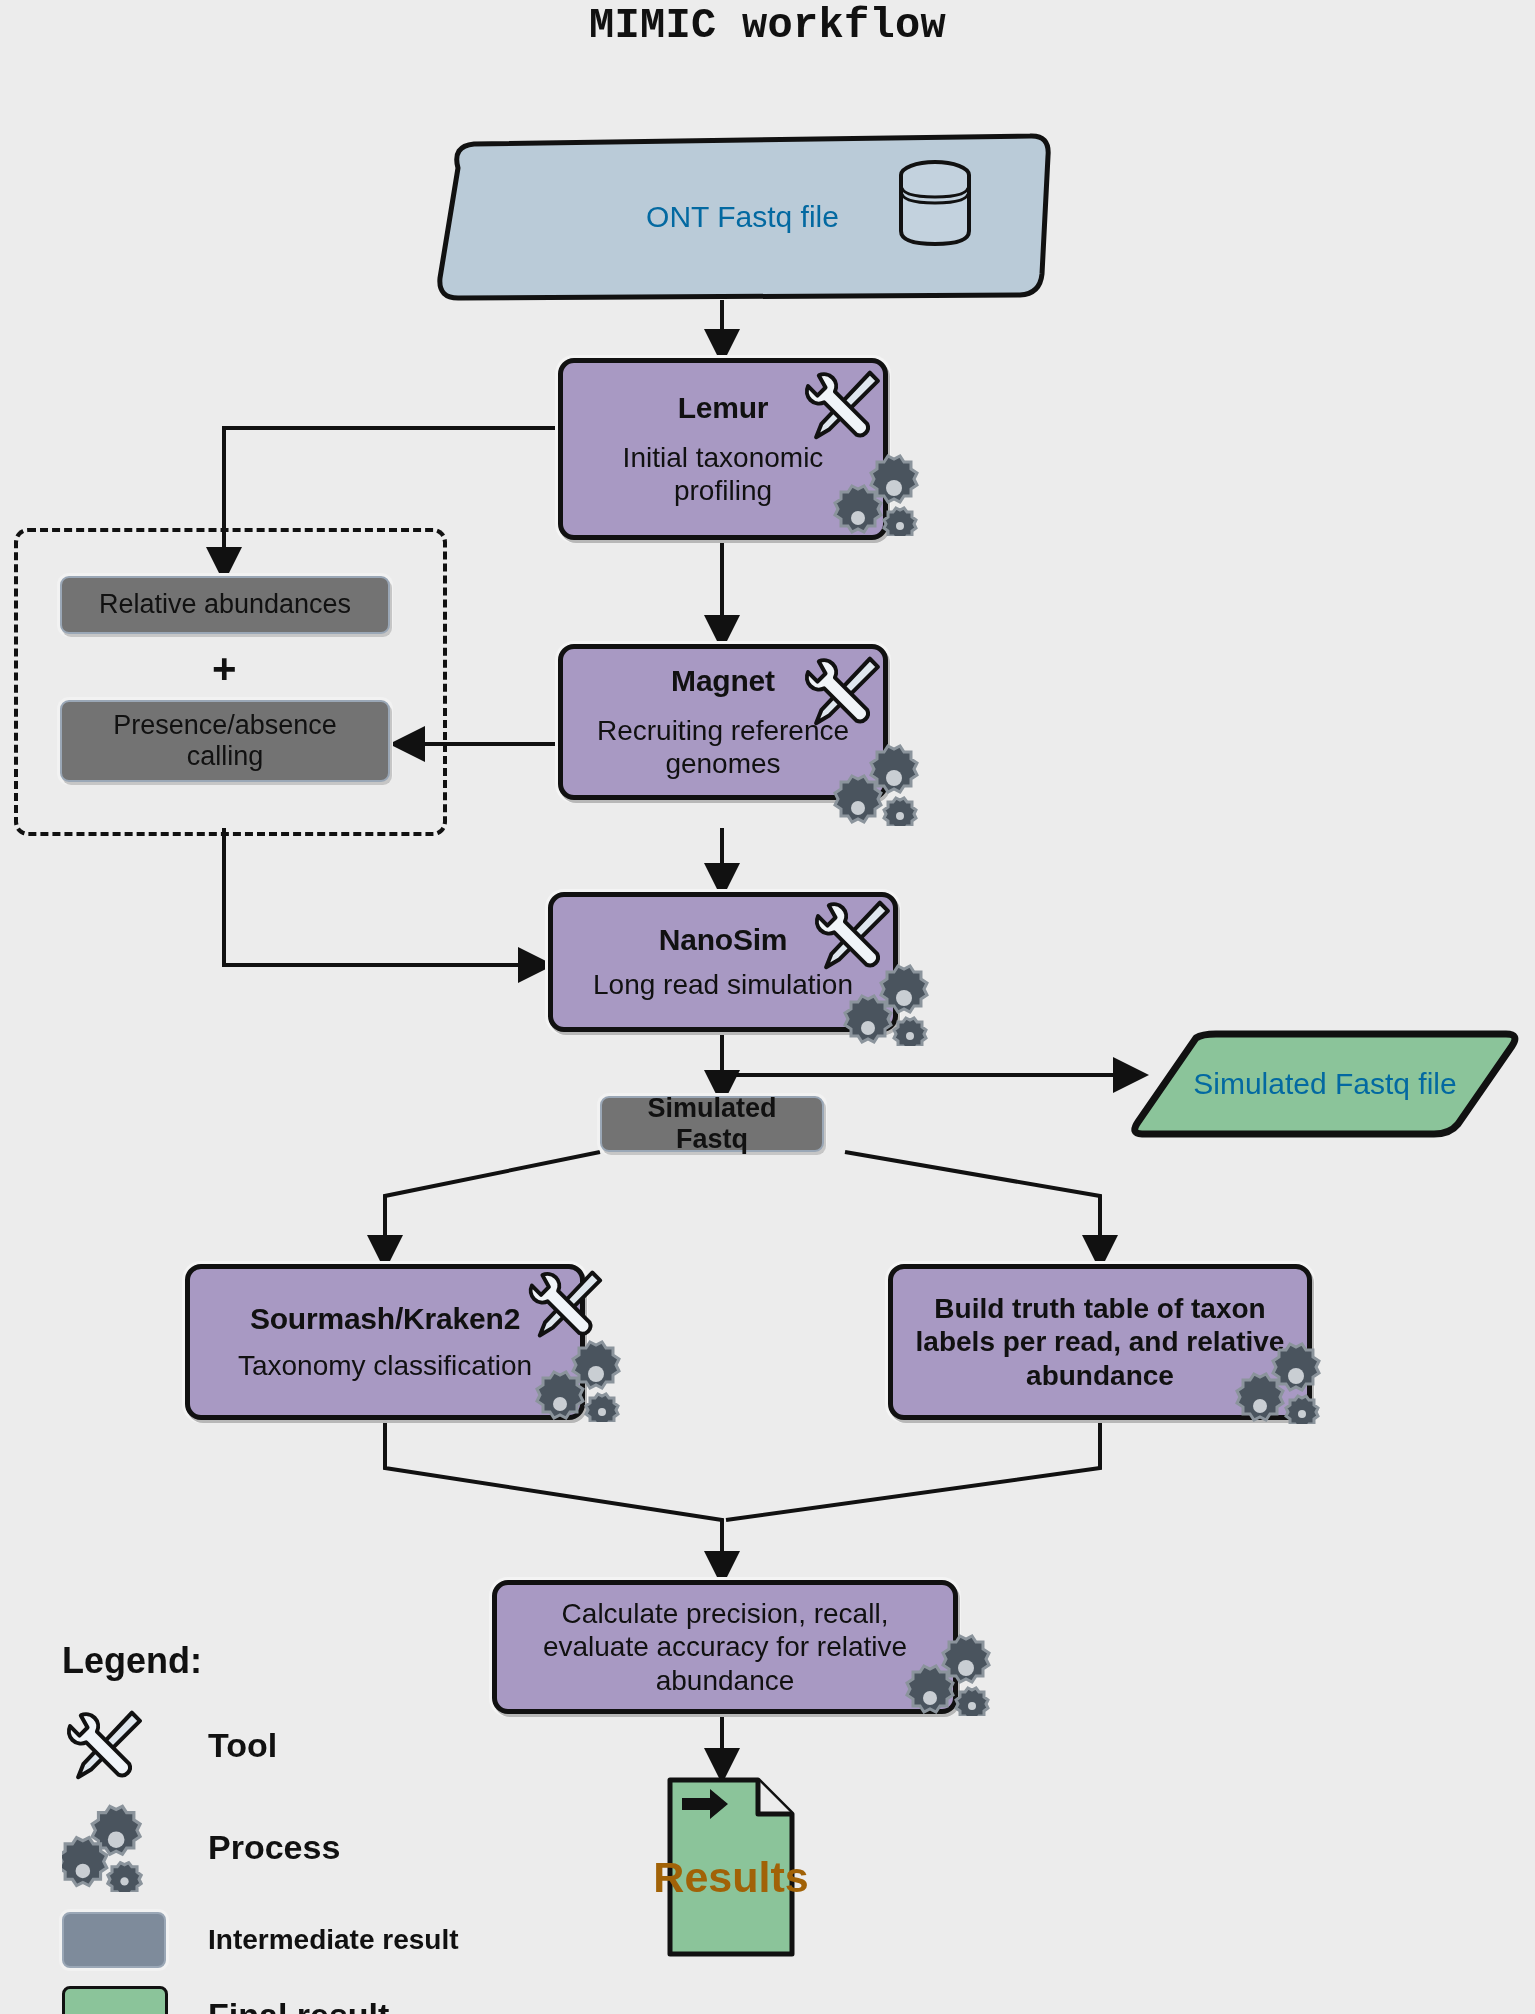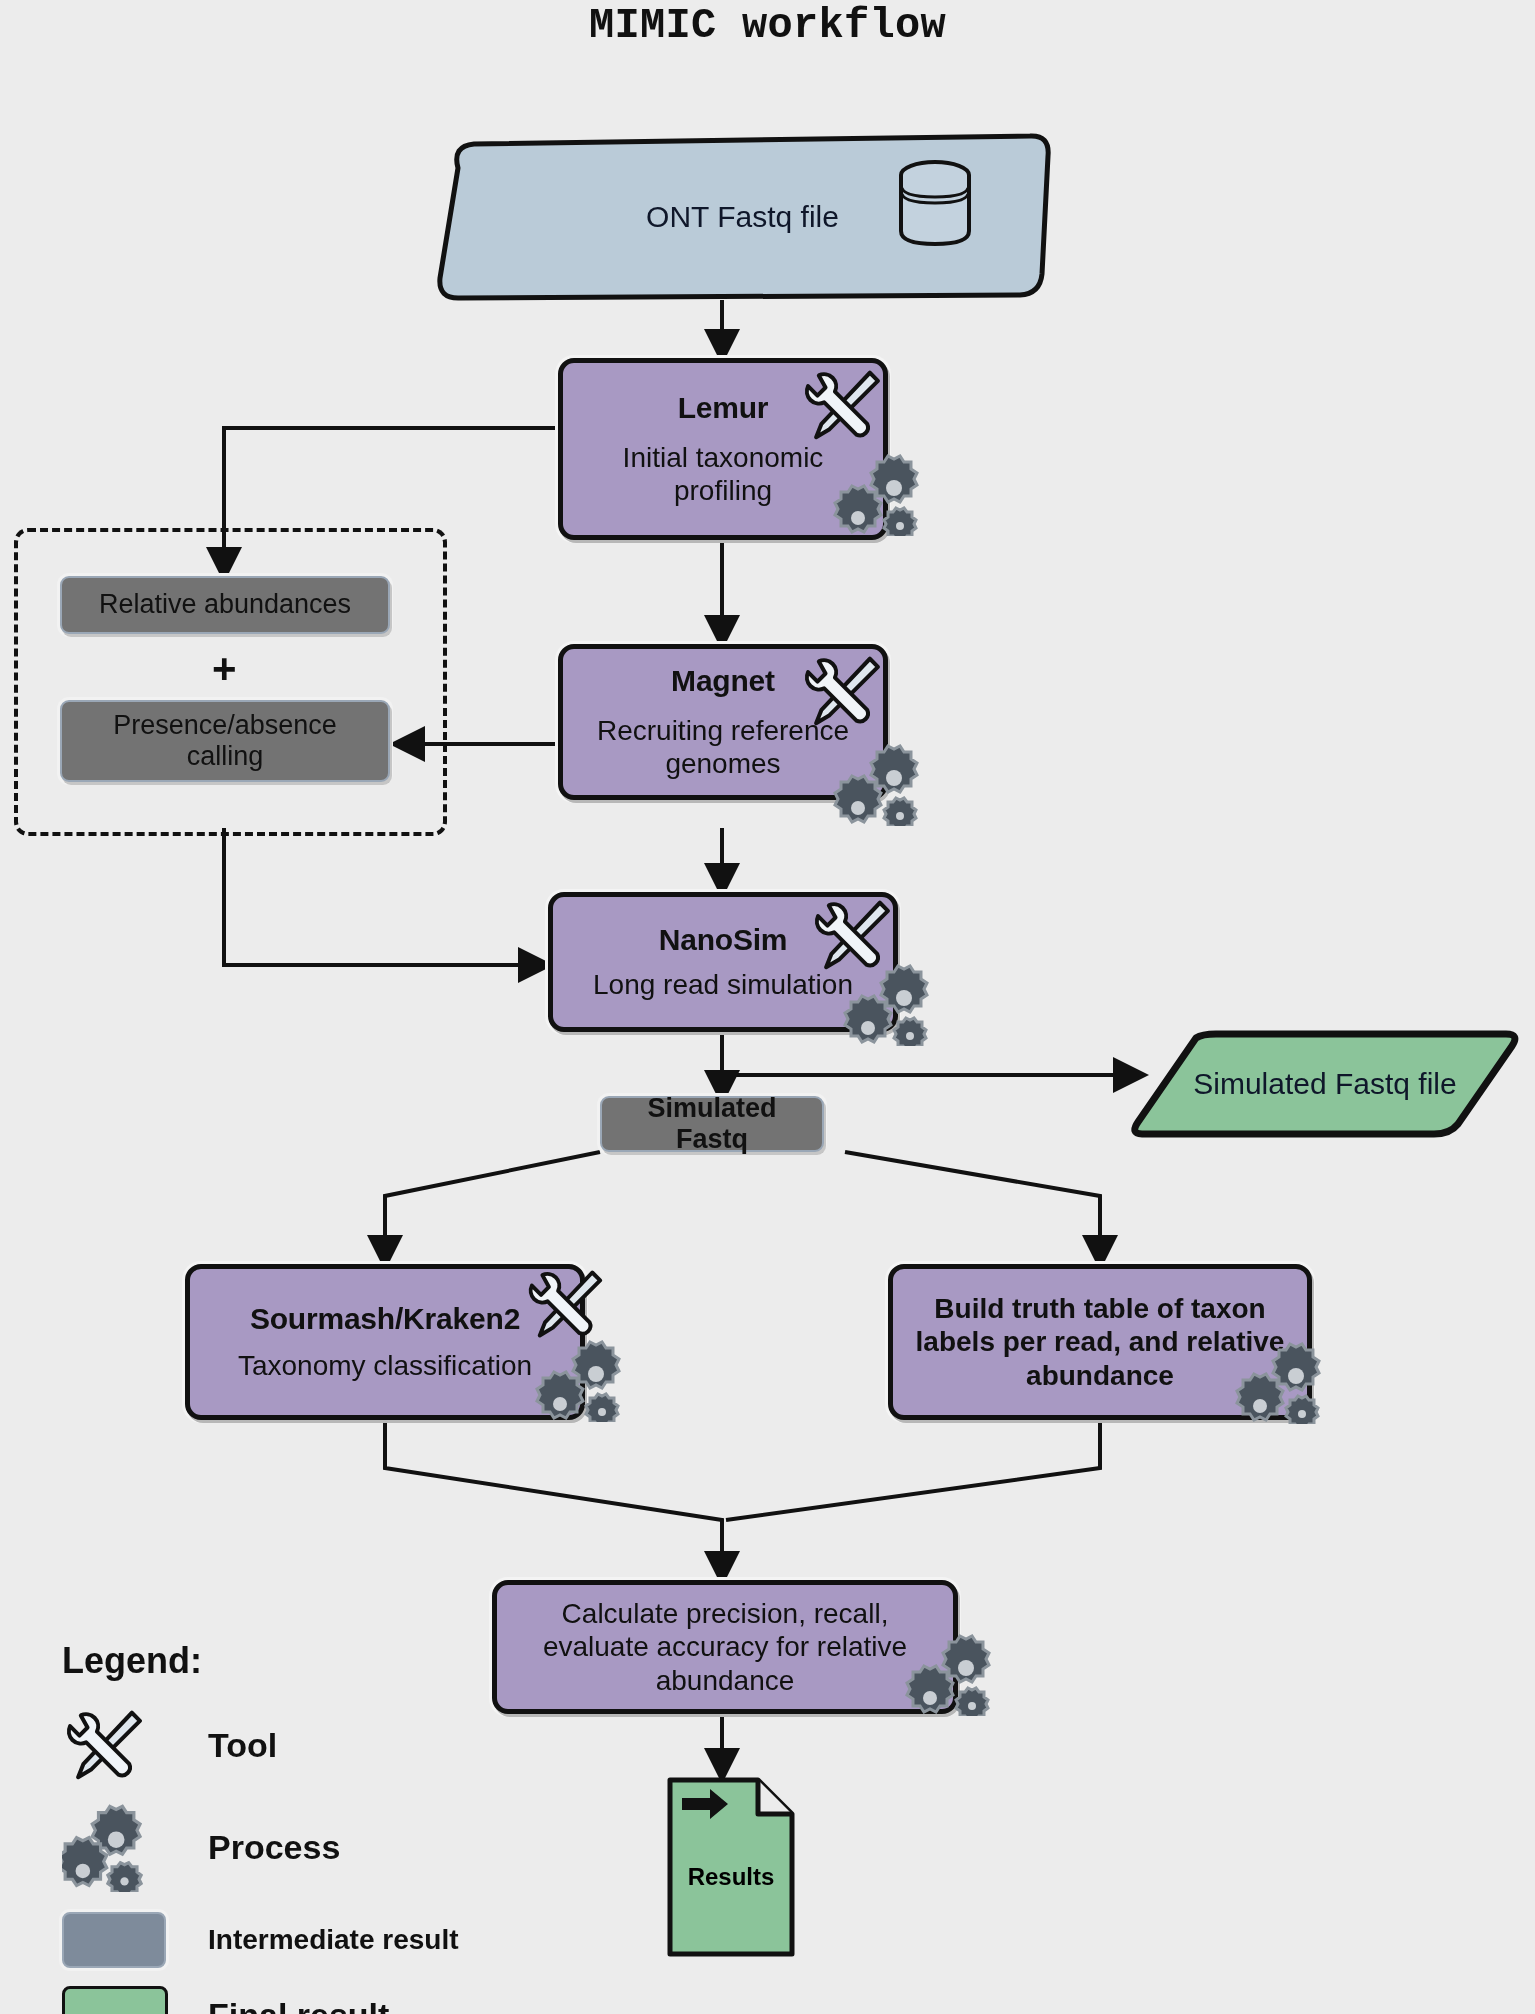--- a/index.html
+++ b/index.html
@@ -66,21 +66,21 @@
   .para{
     position:absolute;
     z-index:3;
   }
   .para svg{display:block;}
   .para .plabel{
     position:absolute;
     left:0;top:0;width:100%;height:100%;
     display:flex;align-items:center;justify-content:center;
     font-size:30px;
-    color:#0f172a;
+    color:#0369a1;
     pointer-events:none;
   }
   .para.blue .plabel{ justify-content:center; }
 
   
   .dashed-group{
     position:absolute;
     border:4px dashed #111;
     border-radius:14px;
     z-index:1;
@@ -96,21 +96,21 @@
 
   
   .doc{
     position:absolute;
     z-index:3;
   }
   .doc .dlabel{
     position:absolute;
     left:0;top:0;width:100%;height:100%;
     display:flex;align-items:center;justify-content:center;
-    font-size:24px;font-weight:bold;color:#000000;
+    font-size:43px;font-weight:bold;color:#a16207;
     pointer-events:none;
   }
 
   
   #page-title{
     position:absolute;
     top:2px;
     left:0;
     width:100%;
     text-align:center;

